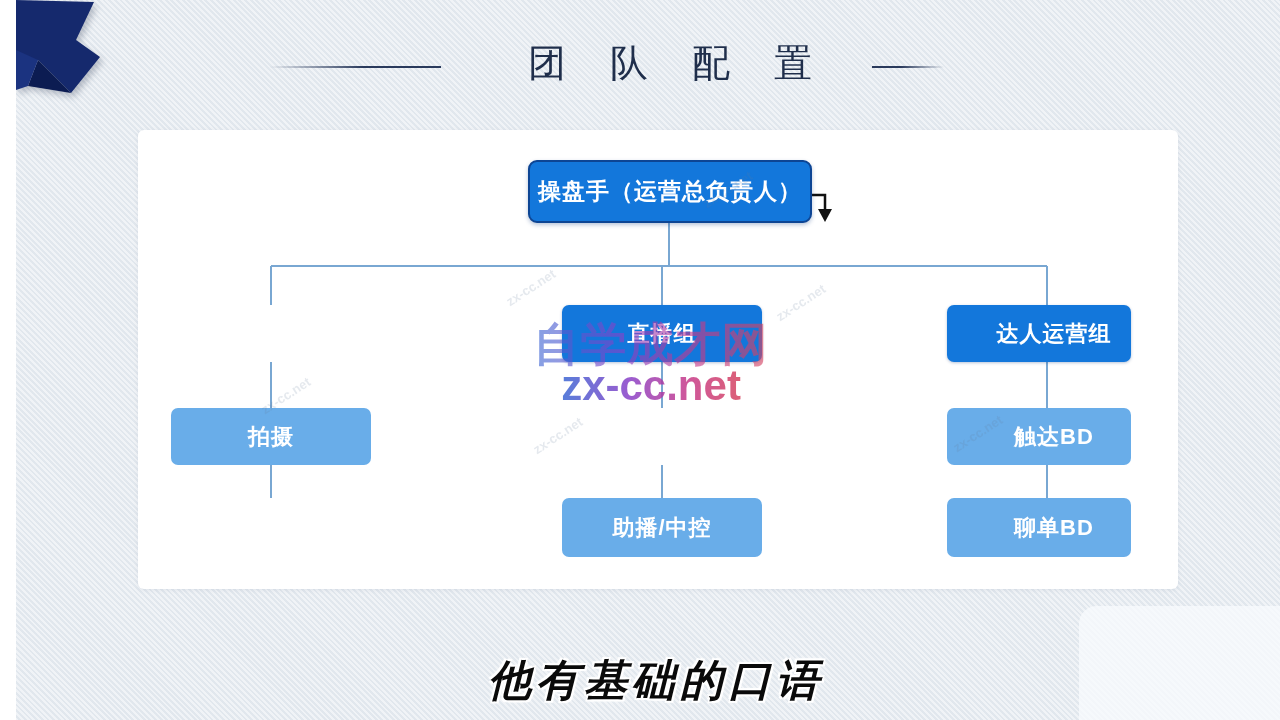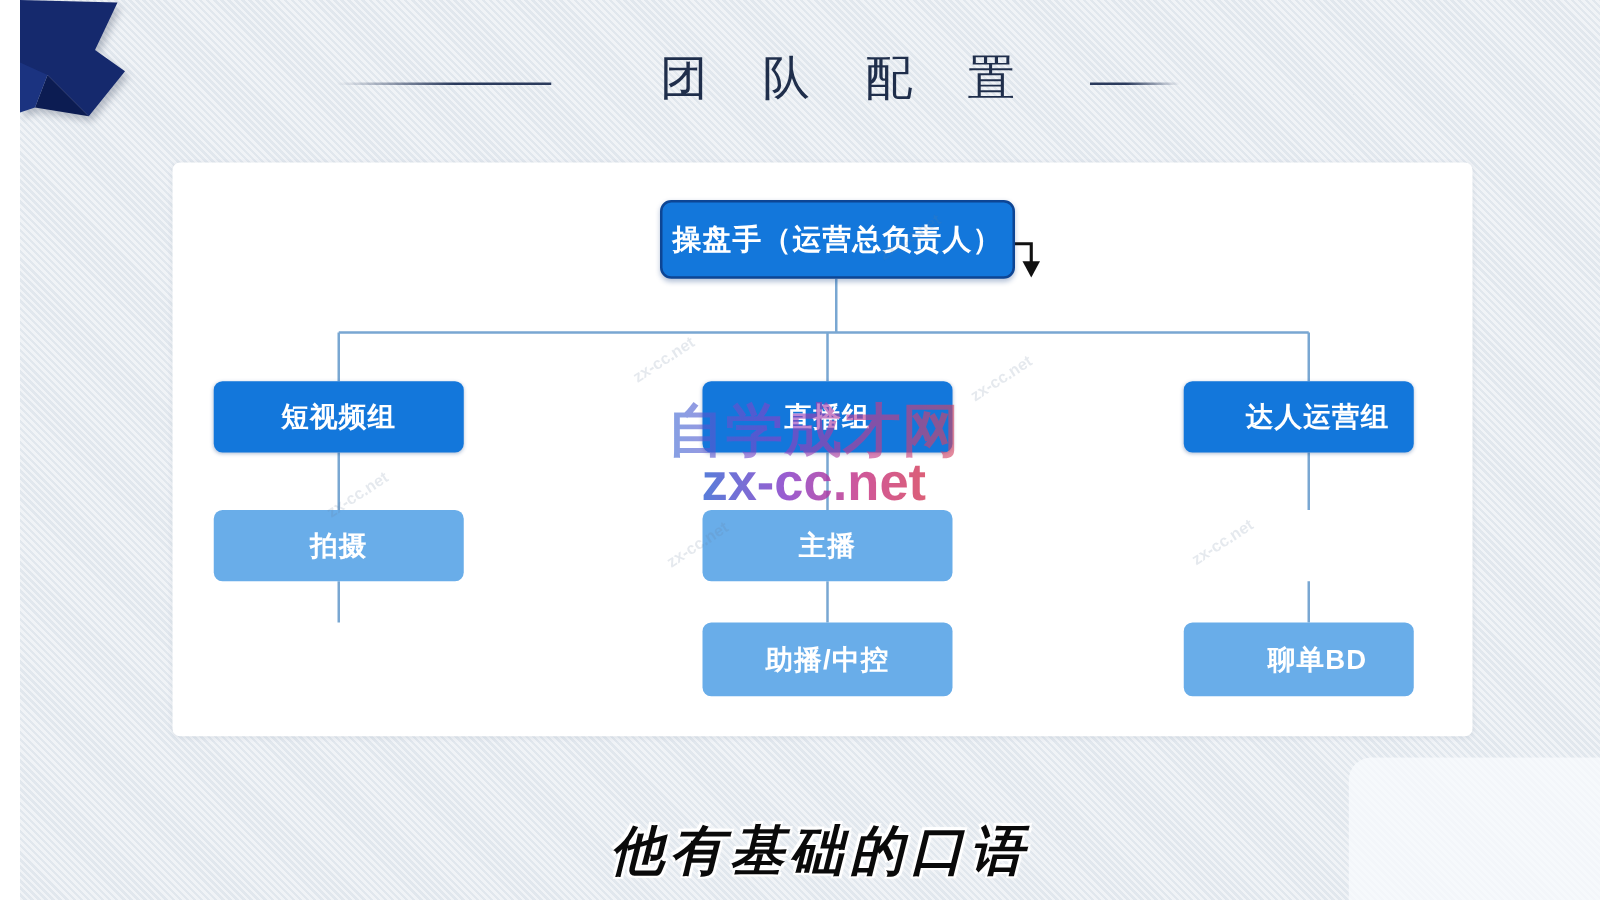--- a/index.html
+++ b/index.html
@@ -136,26 +136,25 @@
                M133 232 V278 M524 232 V278 M909 232 V278
                M133 335 V368 M524 335 V368 M909 335 V368" stroke="#79a7d2" stroke-width="2" fill="none"></path>
       <g>
         <polyline points="673,65 687,65 687,80" stroke="#111111" stroke-width="2.5" fill="none"></polyline>
         <polygon points="680,79 694,79 687,92" fill="#111111"></polygon>
       </g>
     </svg>
 
     <div class="node root">操盘手（运营总负责人）</div>
 
-    <div class="node head r1 c0">短视频组</div>
     <div class="node head r1 c1">直播组</div>
     <div class="node head r1 c2">达人运营组</div>
 
     <div class="node member r2 c0">拍摄</div>
-    <div class="node member r2 c1">主播</div>
+    <div class="node member r2 c2">触达BD</div>
 
     <div class="node member r3 c1">助播/中控</div>
     <div class="node member r3 c2">聊单BD</div>
 
     <span class="wm-tile t1">zx-cc.net</span>
     <span class="wm-tile t2">zx-cc.net</span>
     <span class="wm-tile t3">zx-cc.net</span>
     <span class="wm-tile t4">zx-cc.net</span>
     <span class="wm-tile t5">zx-cc.net</span>
     <span class="wm-tile t6">zx-cc.net</span>

